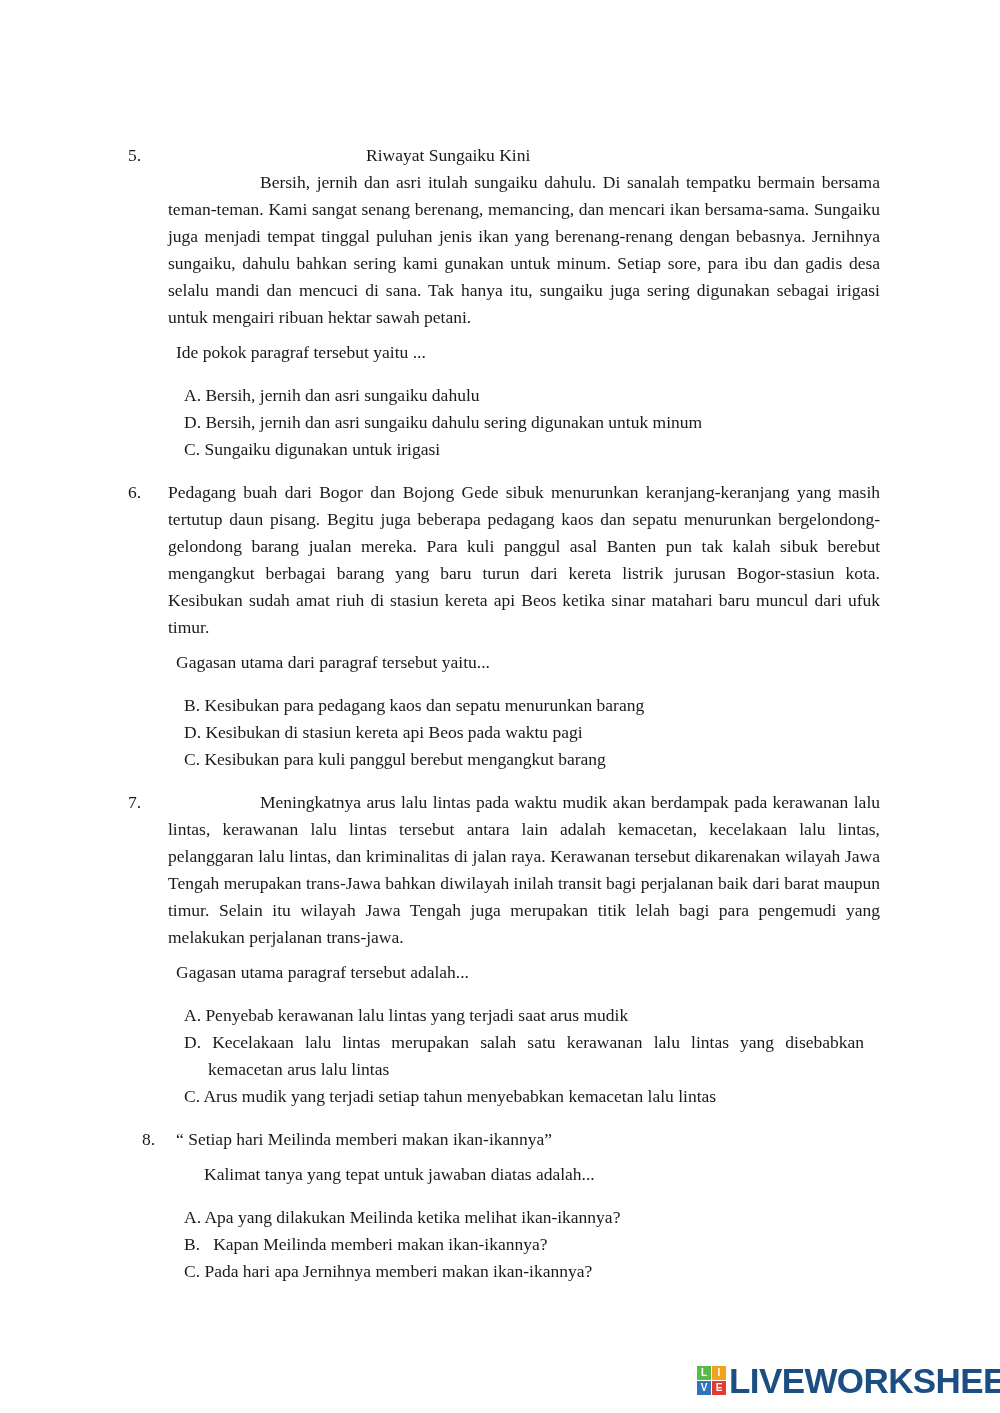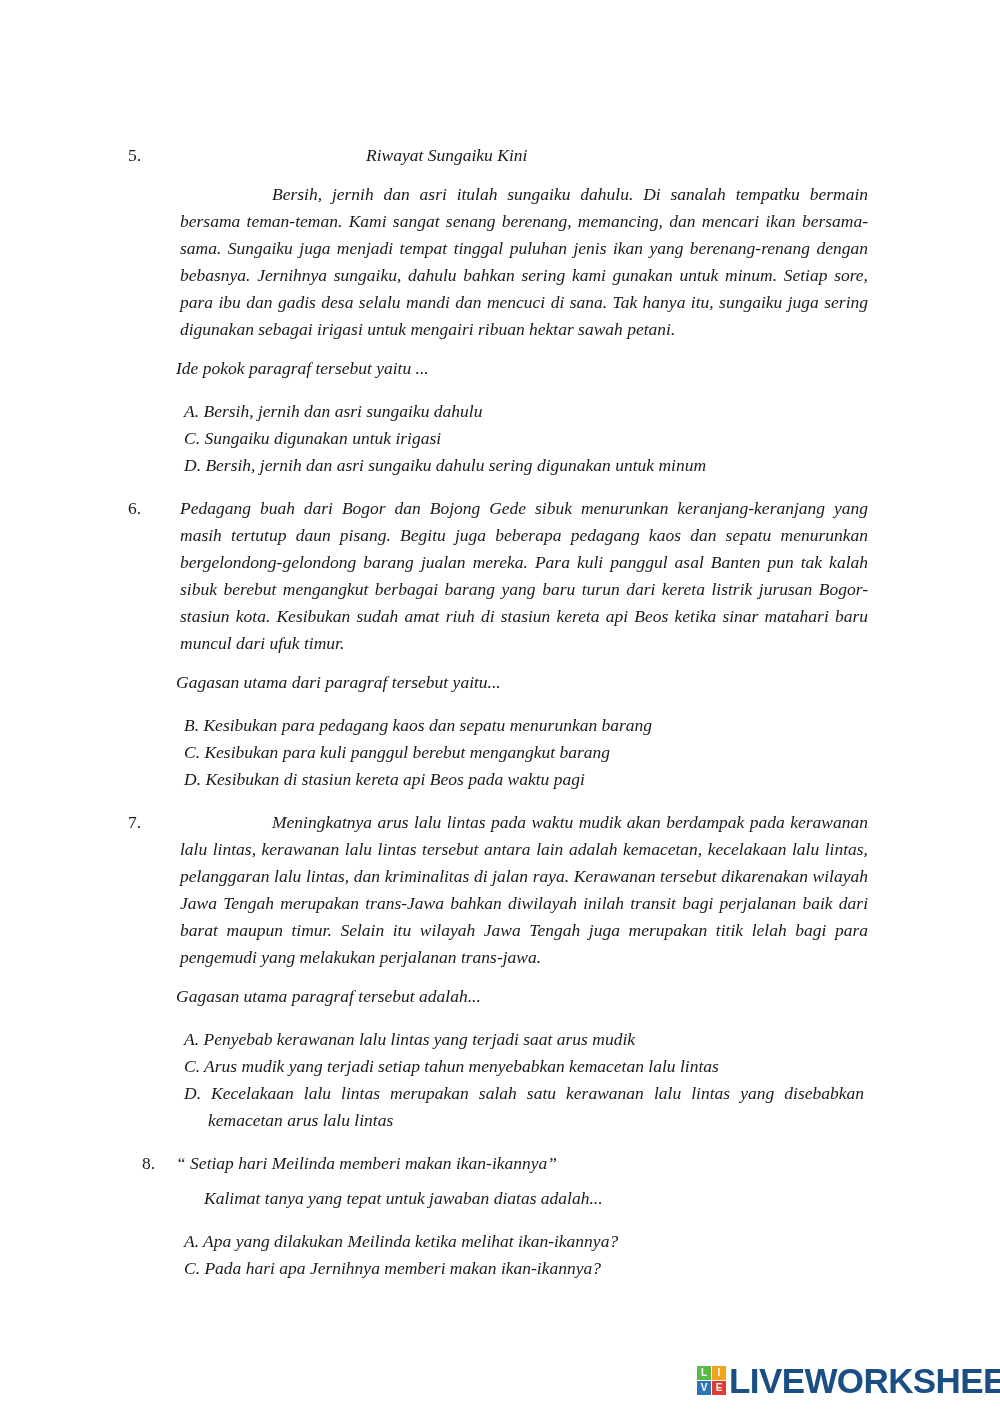--- a/index.html
+++ b/index.html
@@ -47,29 +47,28 @@
     line-height: 27px;
     text-align: left;
   }
   .qnum.indent-more {
     left: 14px;
   }
 
   .qbody {
     margin-left: 40px;
     width: 712px;
-    font-style: italic;
   }
 
   .para {
     font-size: 17.5px;
     line-height: 27px;
     text-align: justify;
     text-justify: inter-word;
-    margin: 12px;
+    margin: 0;
     hyphens: none;
   }
   .para.indent-first-lg {
     text-indent: 92px;
   }
   .para.noindent {
     text-indent: 0;
   }
 
   .title-line {
@@ -165,59 +164,60 @@
   <div class="content">
 
     <div class="question">
       <div class="qnum">5.</div>
       <div class="qbody">
         <p class="title-line">Riwayat Sungaiku Kini</p>
         <p class="para indent-first-lg">Bersih, jernih dan asri itulah sungaiku dahulu. Di sanalah tempatku bermain bersama teman-teman. Kami sangat senang berenang, memancing, dan mencari ikan bersama-sama. Sungaiku juga menjadi tempat tinggal puluhan jenis ikan yang berenang-renang dengan bebasnya. Jernihnya sungaiku, dahulu bahkan sering kami gunakan untuk minum. Setiap sore, para ibu dan gadis desa selalu mandi dan mencuci di sana. Tak hanya itu, sungaiku juga sering digunakan sebagai irigasi untuk mengairi ribuan hektar sawah petani.</p>
         <p class="prompt">Ide pokok paragraf tersebut yaitu ...</p>
         <ul class="options">
           <li class="option">A. Bersih, jernih dan asri sungaiku dahulu</li>
+          <li class="option">D. Bersih, jernih dan asri sungaiku dahulu sering digunakan untuk minum</li>
           <li class="option">C. Sungaiku digunakan untuk irigasi</li>
-          <li class="option">D. Bersih, jernih dan asri sungaiku dahulu sering digunakan untuk minum</li>
         </ul>
       </div>
     </div>
 
     <div class="question">
       <div class="qnum">6.</div>
       <div class="qbody">
         <p class="para noindent">Pedagang buah dari  Bogor dan Bojong Gede sibuk menurunkan keranjang-keranjang yang masih tertutup daun pisang. Begitu juga beberapa pedagang kaos dan sepatu menurunkan bergelondong-gelondong barang jualan mereka. Para kuli panggul asal Banten pun tak kalah sibuk berebut mengangkut berbagai barang yang baru turun dari kereta listrik jurusan Bogor-stasiun kota. Kesibukan sudah amat riuh di stasiun kereta api Beos ketika sinar matahari baru muncul dari ufuk timur.</p>
         <p class="prompt">Gagasan utama dari paragraf tersebut yaitu...</p>
         <ul class="options">
           <li class="option">B. Kesibukan para pedagang kaos dan sepatu menurunkan barang</li>
+          <li class="option">D. Kesibukan di stasiun kereta api Beos pada waktu pagi</li>
           <li class="option">C. Kesibukan para kuli panggul berebut mengangkut barang</li>
-          <li class="option">D. Kesibukan di stasiun kereta api Beos pada waktu pagi</li>
         </ul>
       </div>
     </div>
 
     <div class="question">
       <div class="qnum">7.</div>
       <div class="qbody">
         <p class="para indent-first-lg">Meningkatnya arus lalu lintas pada waktu mudik akan berdampak pada kerawanan lalu lintas, kerawanan lalu lintas tersebut antara lain adalah kemacetan, kecelakaan lalu lintas, pelanggaran lalu lintas, dan kriminalitas di jalan raya. Kerawanan tersebut dikarenakan wilayah Jawa Tengah merupakan trans-Jawa bahkan diwilayah inilah transit bagi perjalanan baik dari barat maupun timur. Selain itu wilayah Jawa Tengah juga merupakan titik lelah bagi para pengemudi yang melakukan perjalanan trans-jawa.</p>
         <p class="prompt">Gagasan utama paragraf tersebut adalah...</p>
         <ul class="options">
           <li class="option">A. Penyebab kerawanan lalu lintas yang terjadi saat arus mudik</li>
+          <li class="option wrap-justify">D. Kecelakaan lalu lintas merupakan salah satu kerawanan lalu lintas yang disebabkan kemacetan arus lalu lintas</li>
           <li class="option">C. Arus mudik yang terjadi setiap tahun menyebabkan kemacetan lalu lintas</li>
-          <li class="option wrap-justify">D. Kecelakaan lalu lintas merupakan salah satu kerawanan lalu lintas yang disebabkan kemacetan arus lalu lintas</li>
         </ul>
       </div>
     </div>
 
     <div class="question">
       <div class="qnum indent-more">8.</div>
       <div class="qbody">
         <p class="prompt">“ Setiap hari Meilinda memberi makan ikan-ikannya”</p>
         <p class="prompt indent-sm">Kalimat tanya yang tepat untuk jawaban diatas adalah...</p>
         <ul class="options">
           <li class="option">A. Apa yang dilakukan Meilinda ketika melihat ikan-ikannya?</li>
+          <li class="option">B.   Kapan Meilinda memberi makan ikan-ikannya?</li>
           <li class="option">C. Pada hari apa Jernihnya memberi makan ikan-ikannya?</li>
         </ul>
       </div>
     </div>
 
   </div>
 
   <div class="footer-logo">
     <div class="logo-tiles">
       <span class="tile tile-l">L</span>

